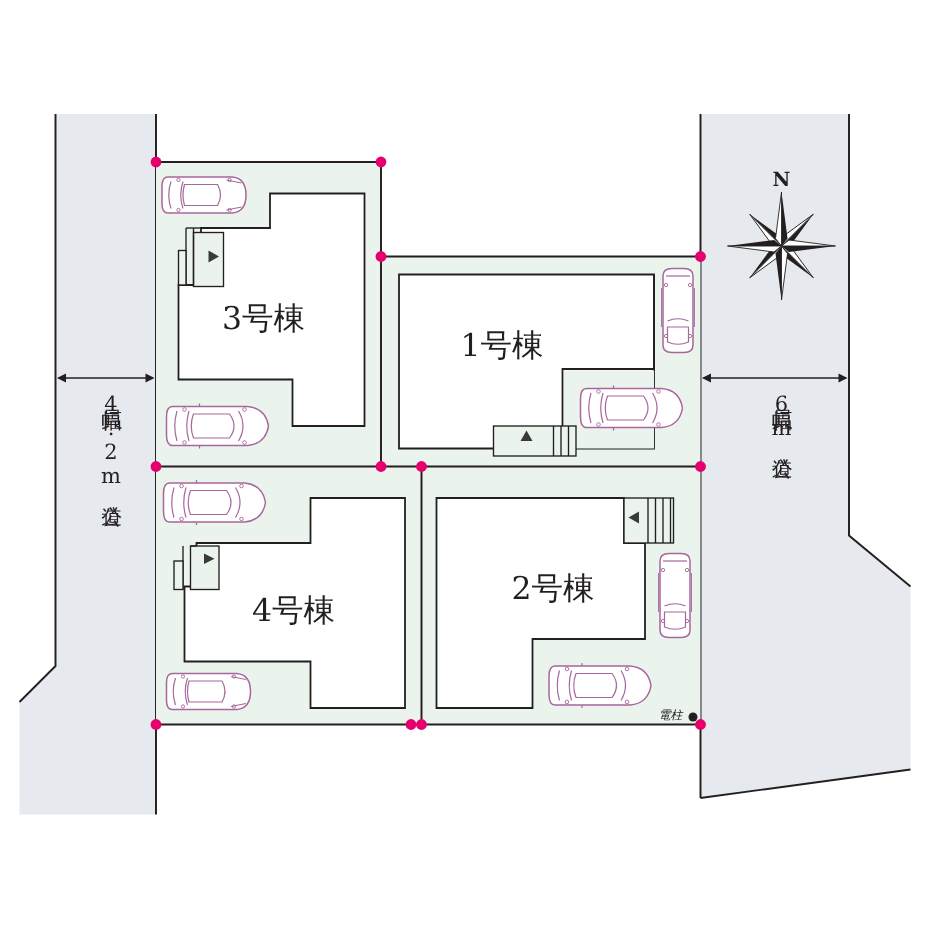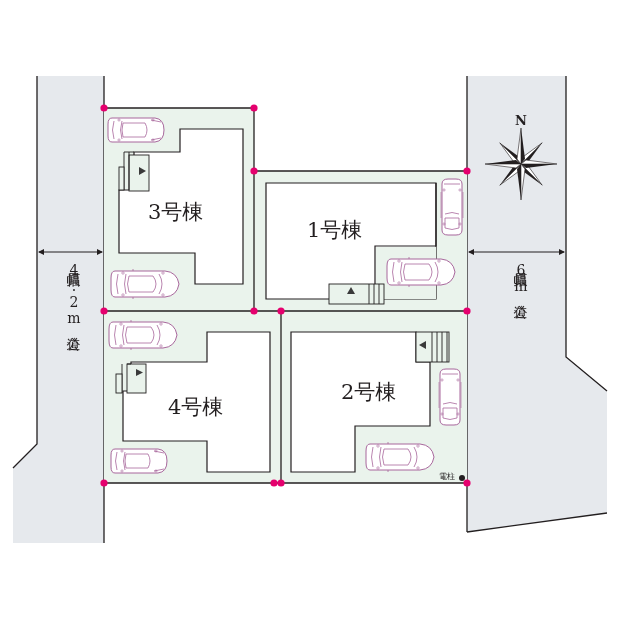--- a/index.html
+++ b/index.html
@@ -202,13 +202,13 @@
 <div class="lbl bldg-label" style="left:168px; top:393px;">4号棟</div>
 <div class="lbl bldg-label" style="left:341px; top:378px;">2号棟</div>
 
 <div class="lbl road-label" style="left:61px; top:262px;">
   <span>幅員</span><span>4.2m</span><span>公道</span>
 </div>
 <div class="lbl road-label" style="left:508px; top:262px;">
   <span>幅員</span><span>6m</span><span>公道</span>
 </div>
 
-<div class="lbl pole-label" style="left:439px; top:471px;">電柱</div>
+<div class="lbl pole-label" style="left:439px; top:471px;font-style:italic;">電柱</div>
 
 </body></html>

